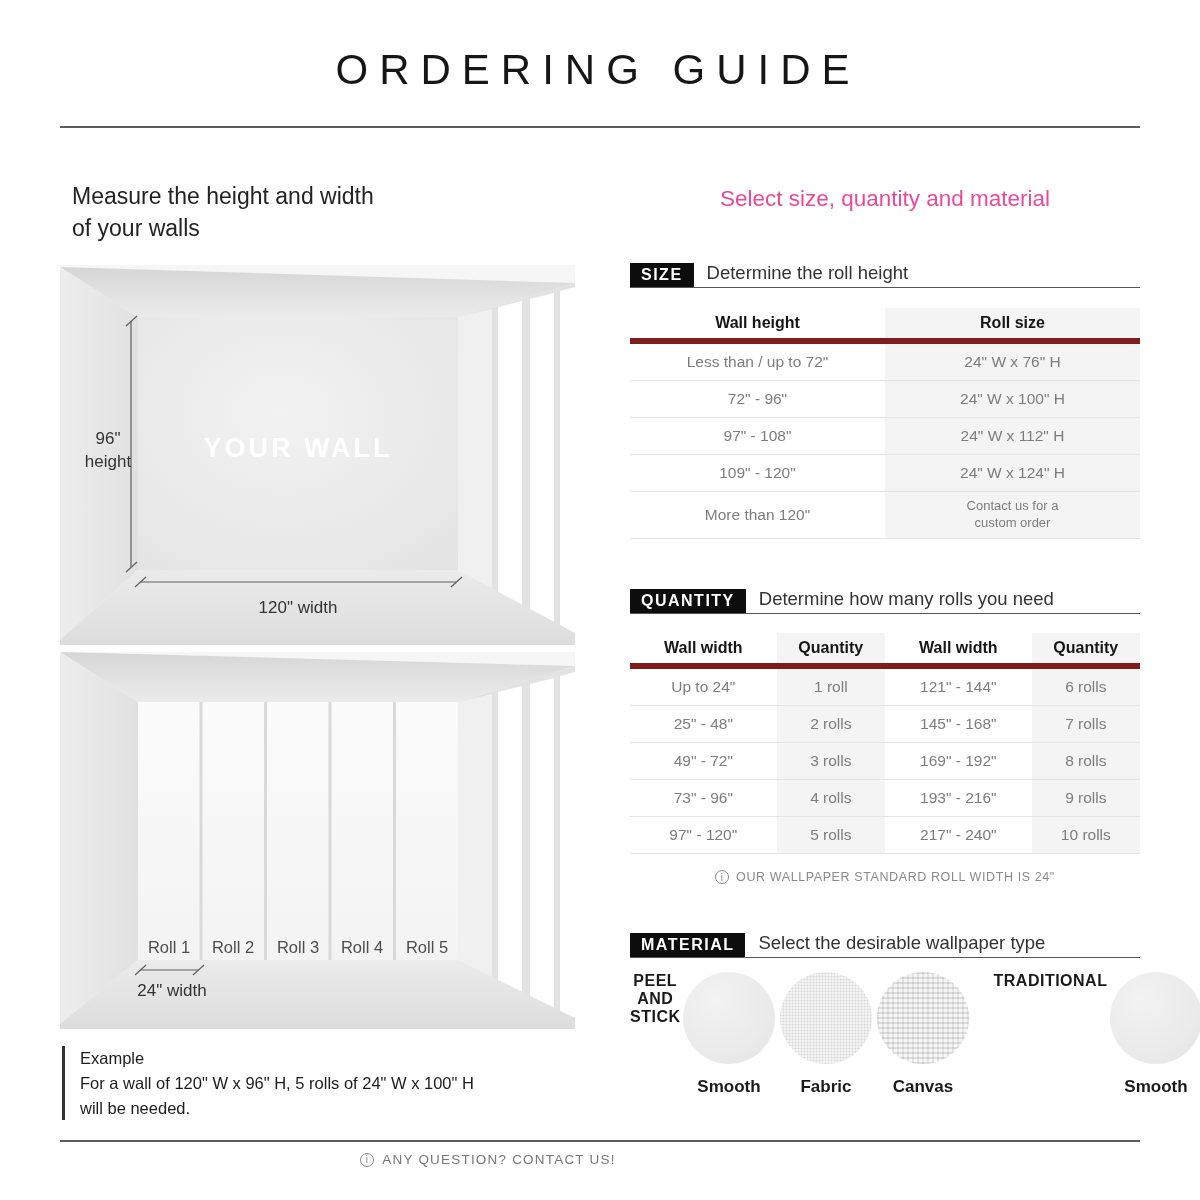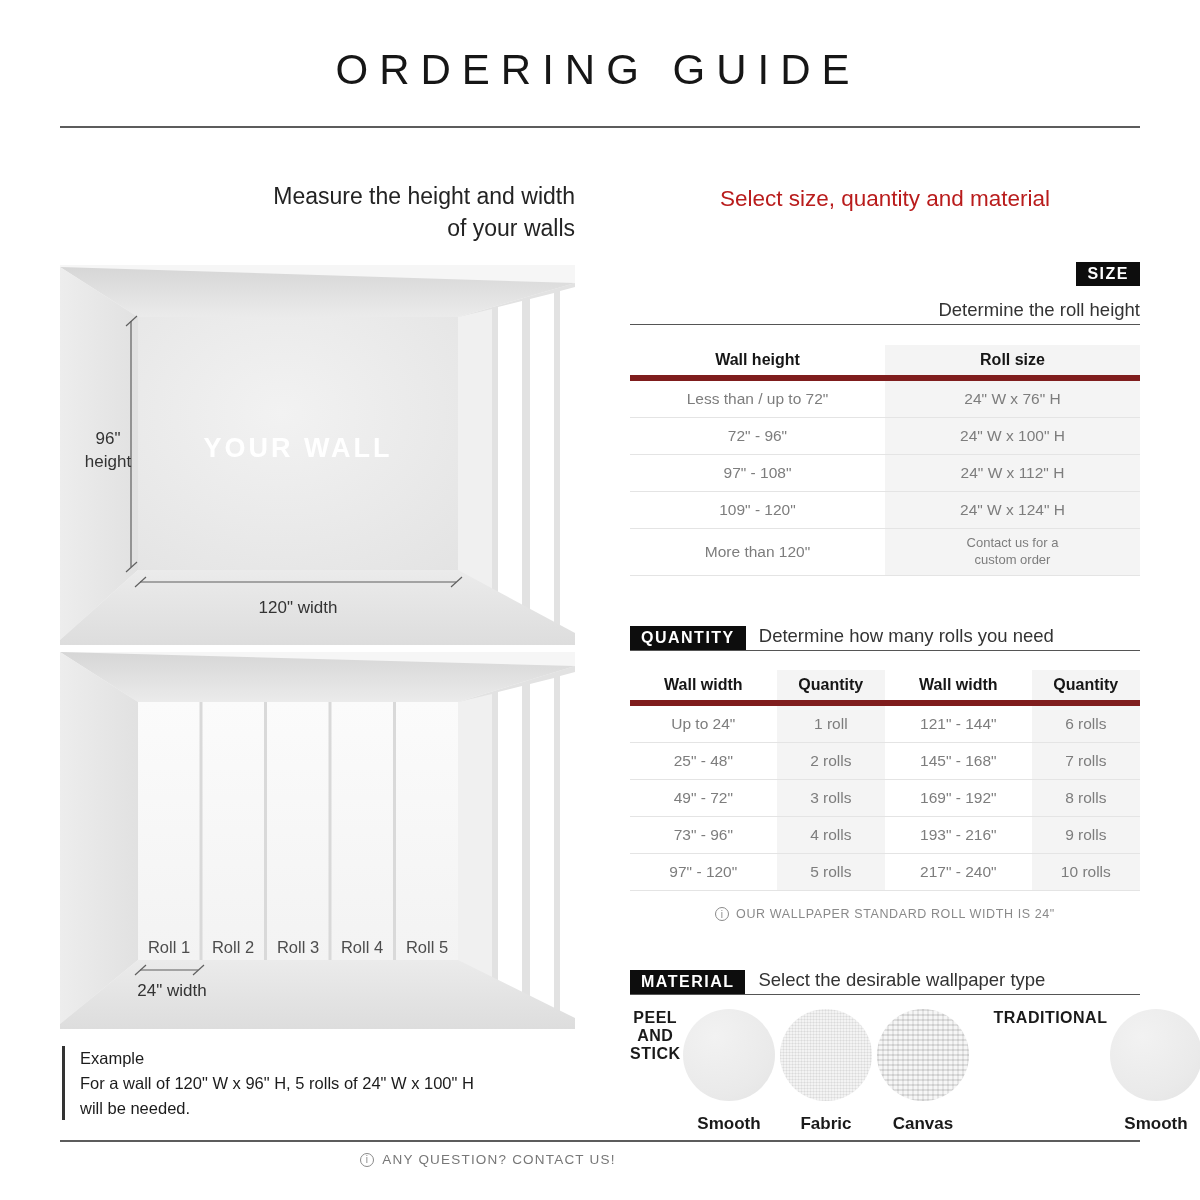--- a/index.html
+++ b/index.html
@@ -6,41 +6,41 @@
   body { font-family:"Liberation Sans","DejaVu Sans",sans-serif; background:#fff; }
   .page { position:relative; width:1200px; height:1200px; background:#ffffff; overflow:hidden; }
 
   .title { position:absolute; top:46px; left:0; width:1196px; text-align:center;
            font-size:42px; letter-spacing:11px; color:#161616; font-weight:400; }
   .hrule { position:absolute; left:60px; width:1080px; border-top:2px solid #5c5c5c; }
   .hr-top { top:126px; }
   .hr-bottom { top:1140px; }
 
   
-  .left-heading { position:absolute; left:60px; top:181px; width:515px; text-align:right;
+  .left-heading { position:absolute; left:72px; top:181px; width:515px; text-align:left;
                   font-size:23px; line-height:1.38; color:#232323; }
   .room { position:absolute; display:block; }
   .room text { font-family:"Liberation Sans","DejaVu Sans",sans-serif; }
   .dim-text { font-size:17px; fill:#333; }
   .wall-text { font-size:27px; font-weight:bold; fill:#ffffff; letter-spacing:3px; }
   .roll-text { font-size:16.5px; fill:#4d4d4d; }
 
   .example { position:absolute; left:62px; top:1046px; border-left:3px solid #333;
              padding-left:15px; font-size:16.5px; color:#1c1c1c; line-height:1.5; }
 
   
   .right-col { position:absolute; left:630px; top:186px; width:510px; }
-  .right-heading { text-align:center; font-size:22.5px; color:#b91c1c; }
+  .right-heading { text-align:center; font-size:22.5px; color:#ec4899; }
 
   .sec-head { display:flex; align-items:flex-end; gap:13px; border-bottom:1.5px solid #555; }
   .badge { background:#0d0d0d; color:#fff; font-weight:bold; font-size:16px;
            letter-spacing:1.5px; padding:3px 11px; }
   .sec-sub { font-size:18.5px; color:#333; padding-bottom:3px; }
 
-  .sec-head.size { margin-top:50px;flex-direction:column; }
+  .sec-head.size { margin-top:50px; }
   .size-table { margin-top:20px; }
   .trow { display:grid; border-bottom:1px solid #e4e4e4; }
   .size-table .trow { grid-template-columns:1fr 1fr; }
   .qty-table .trow { grid-template-columns:1.15fr 0.85fr 1.15fr 0.85fr; }
   .trow.thead { border-bottom:6px solid #7f1d1d; }
   .cell { display:flex; align-items:center; justify-content:center; text-align:center;
           min-height:36px; font-size:15.5px; color:#7d7d7d; padding:2px 6px; }
   .thead .cell { min-height:30px; font-size:16px; font-weight:bold; color:#161616; }
   .shaded { background:#f4f4f4; }
   .cell.small { font-size:13px; line-height:1.3; }

